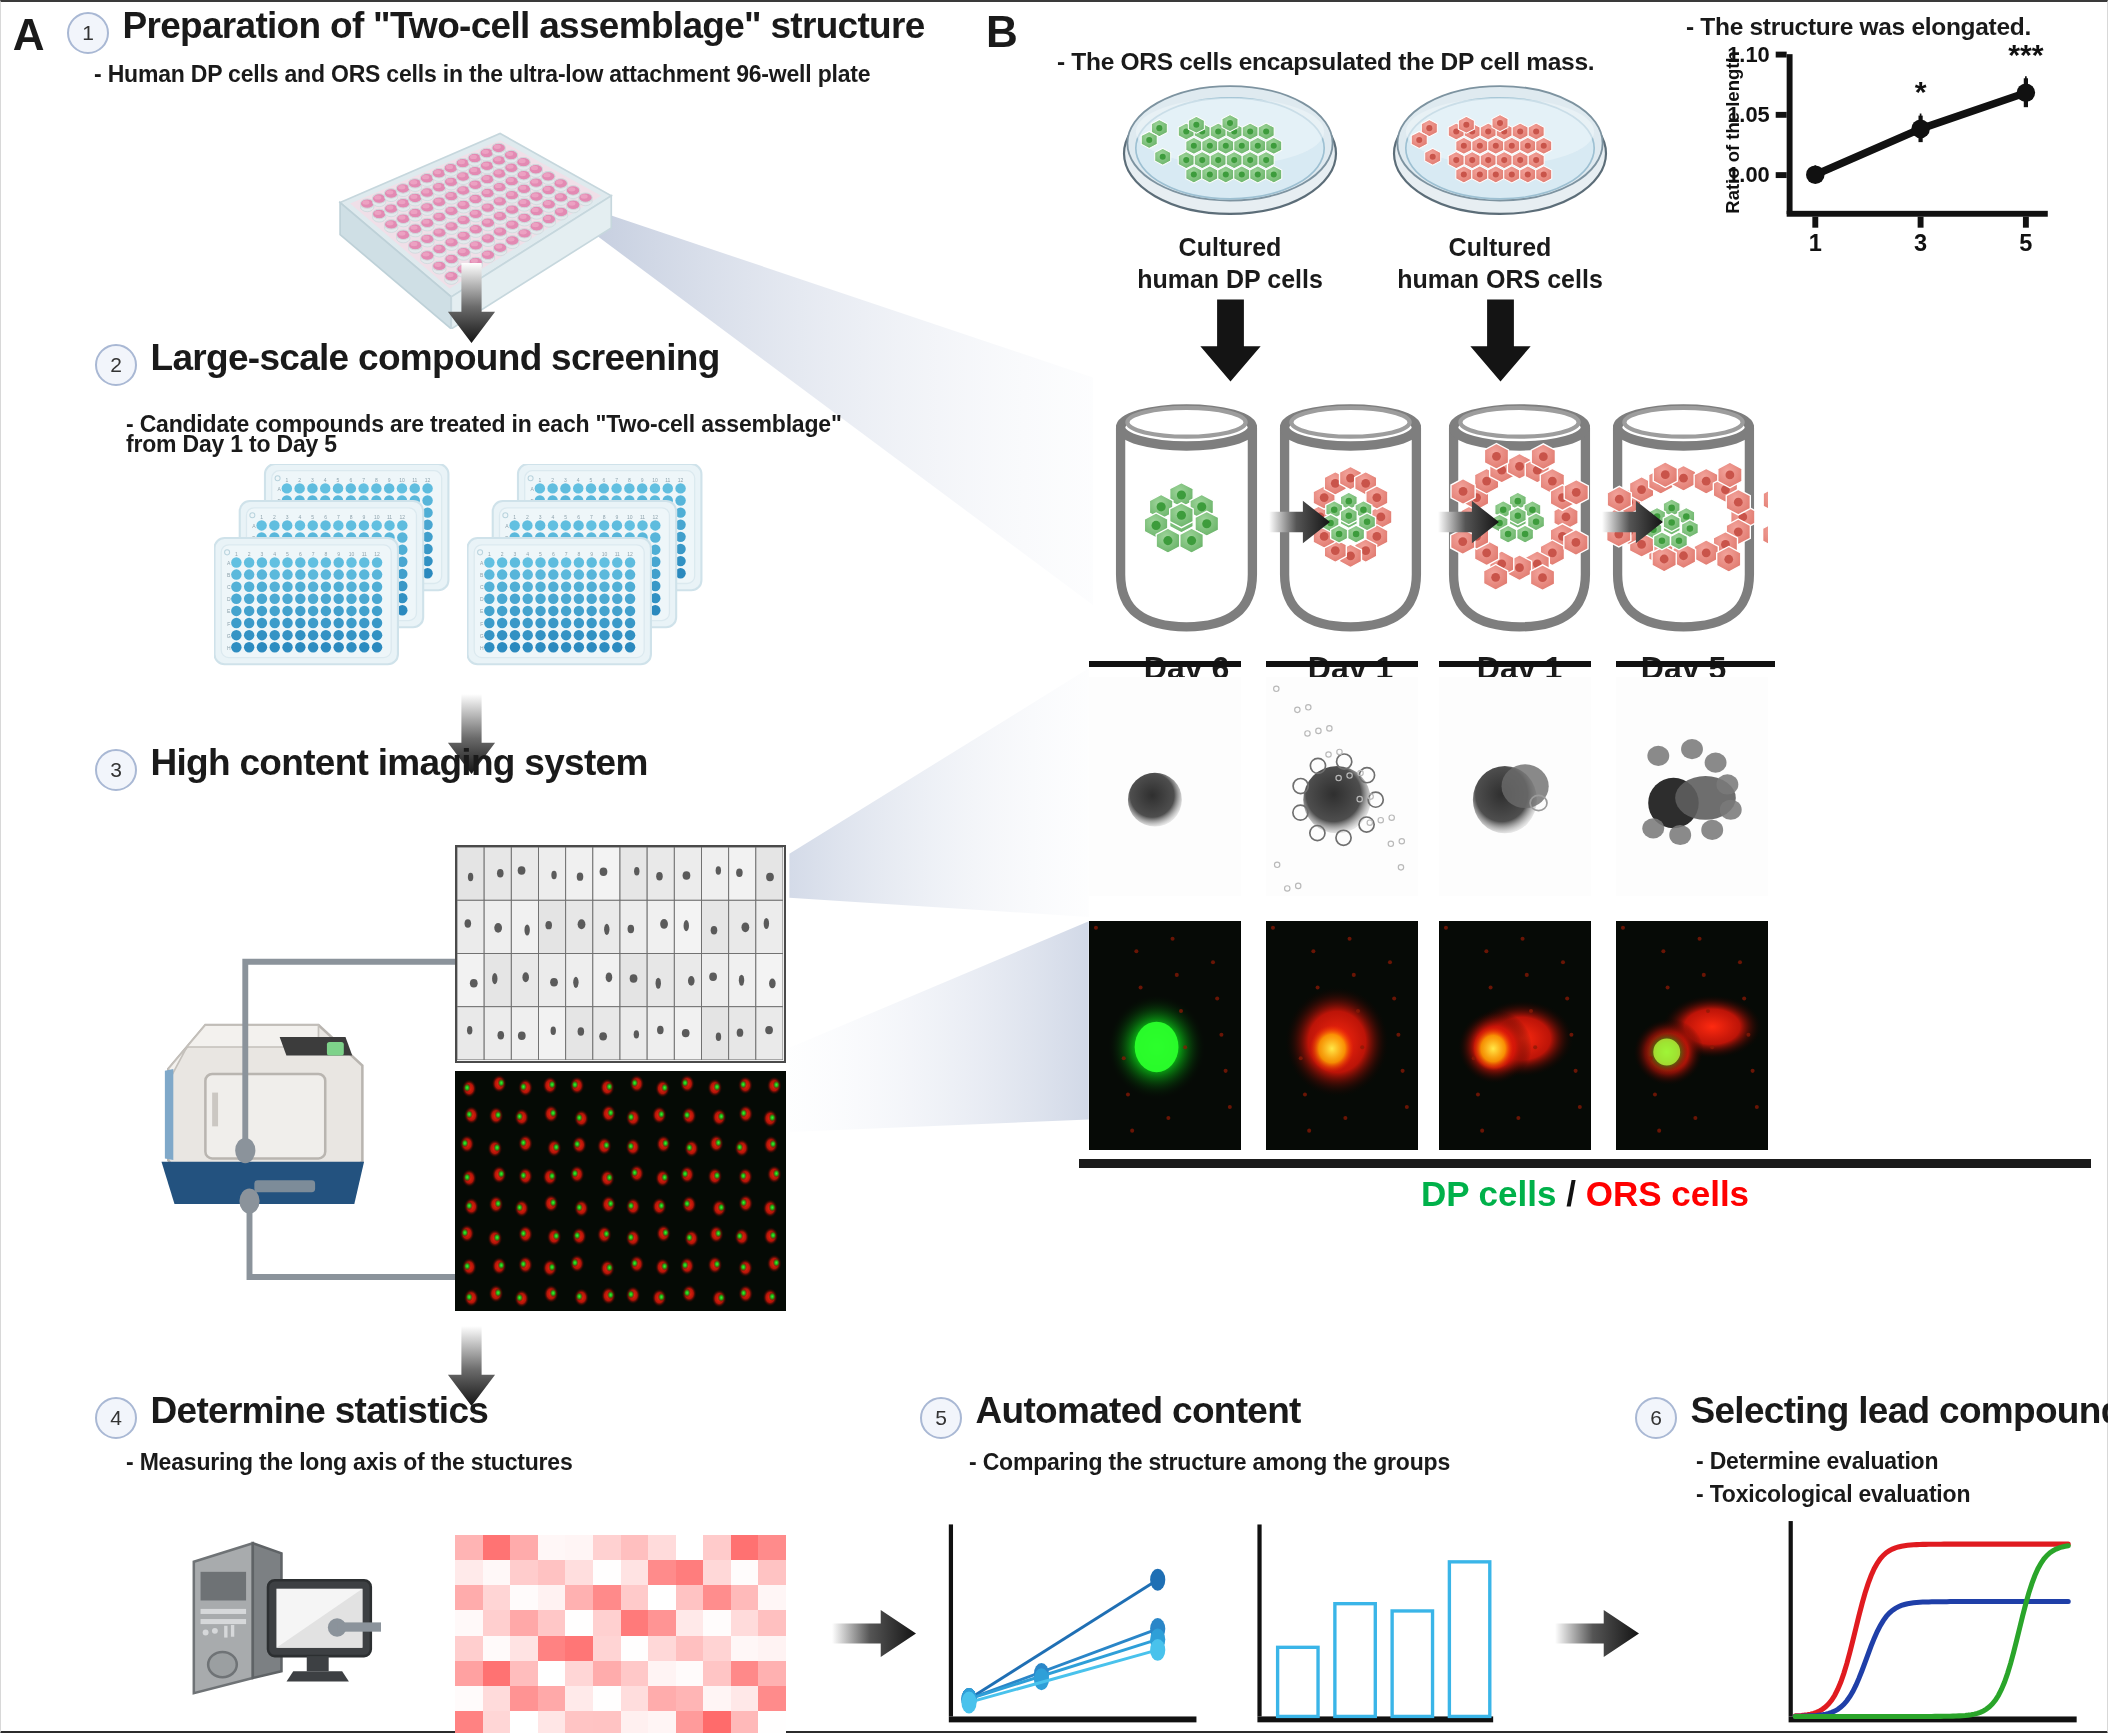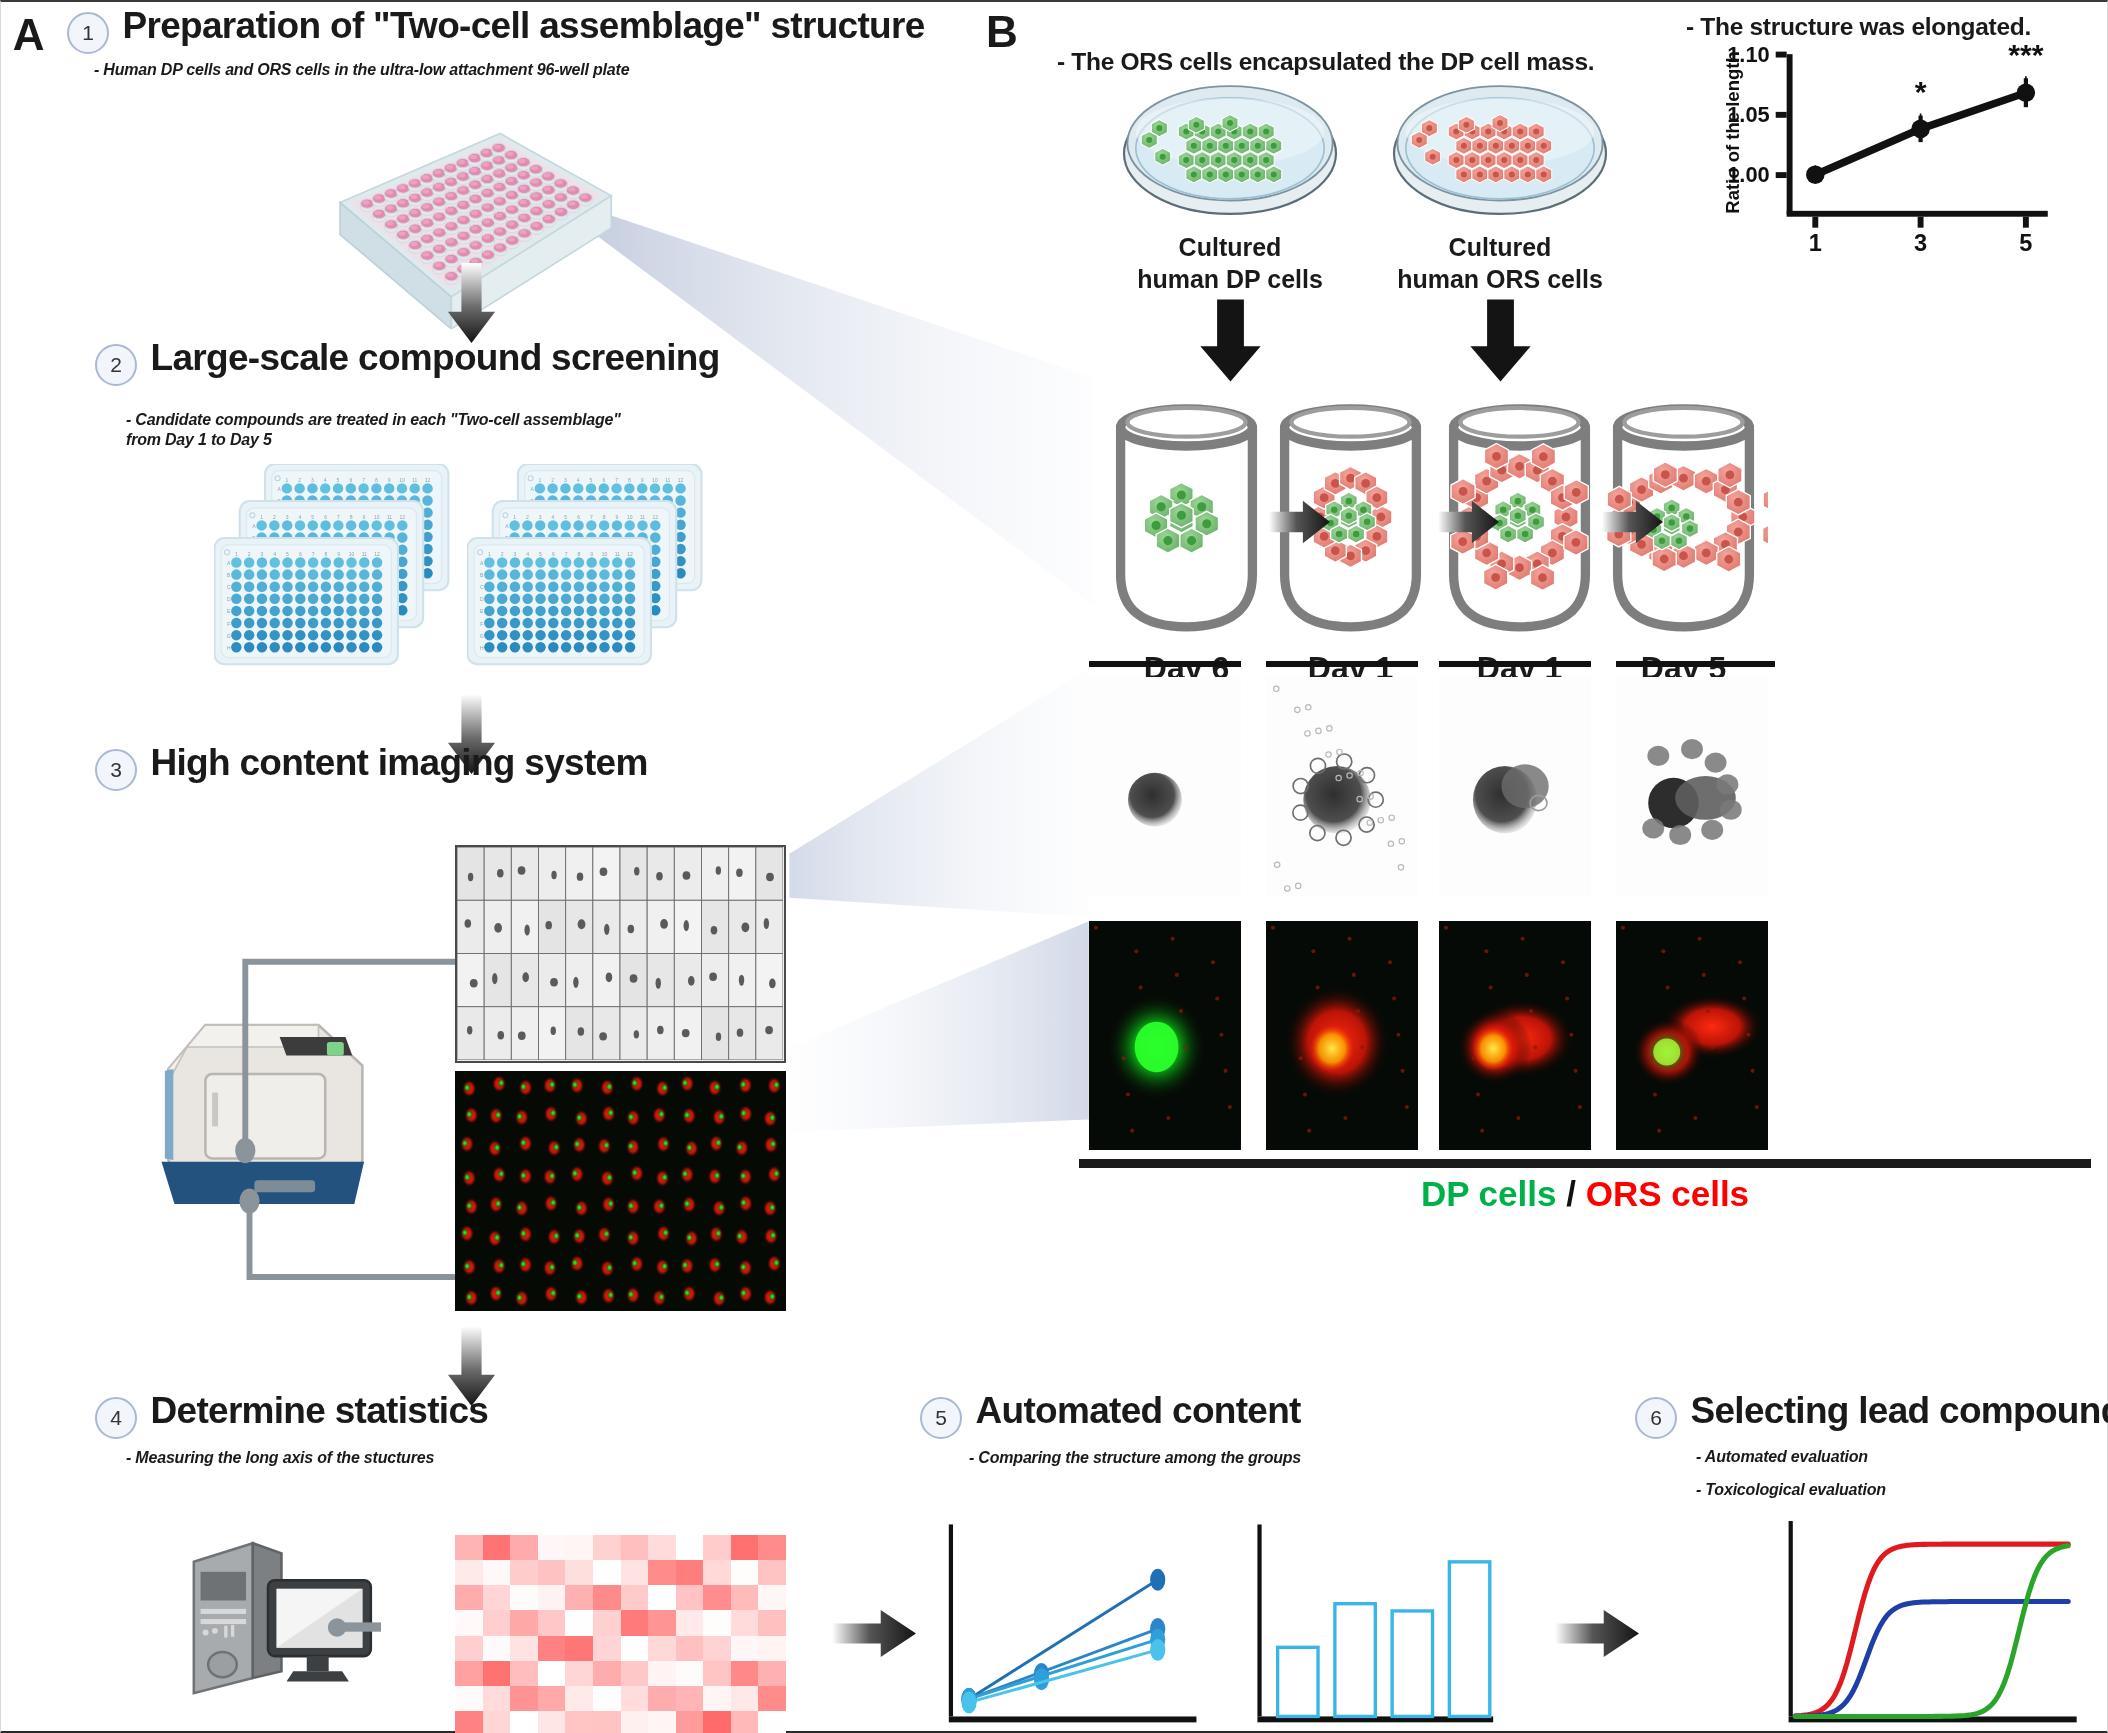--- a/index.html
+++ b/index.html
@@ -19,21 +19,21 @@
 
   
   .step { position:absolute; display:flex; align-items:flex-start; }
   .step-circle {
     width:42px; height:42px; border-radius:50%;
     border:2.5px solid #a9b8d4; background:#f2f5fb;
     display:flex; align-items:center; justify-content:center;
     font-size:21px; color:#333; flex:0 0 auto; margin-top:5px;
   }
   .step-title { font-size:37px; font-weight:700; letter-spacing:-0.7px; margin-left:13.5px; line-height:1.05; white-space:nowrap; }
-  .step-sub { position:absolute; font-size:16px; font-weight:700; letter-spacing:-0.2px; line-height:1.32;font-style:italic; }
+  .step-sub { position:absolute; font-size:23px; font-weight:700; letter-spacing:-0.2px; line-height:1.32; }
 
   
   .bullet { font-size:24.5px; font-weight:700; letter-spacing:-0.3px; line-height:1.45; white-space:nowrap; }
 
   
   .beam { position:absolute; }
 
   
   .arrow-down { position:absolute; }
   .arrow-right { position:absolute; }
@@ -1776,21 +1776,21 @@
     </svg>
 
   <svg class="arrow-right" style="left:1554px;top:1606px;width:84px;height:51px;" viewBox="0 0 100 60" width="84" height="51">
     <polygon points="0,18 58,18 58,2 100,30 58,58 58,42 0,42" fill="url(#arrfadeR)"></polygon>
   </svg>
 
   <div class="step" style="left:1634px;top:1390px;">
     <div class="step-circle">6</div>
     <div class="step-title">Selecting lead compounds</div>
   </div>
-  <div class="step-sub" style="left:1695px;top:1444px;">- Automated evaluation</div>
+  <div class="step-sub" style="left:1695px;top:1444px;">- Determine evaluation</div>
   <div class="step-sub" style="left:1695px;top:1477px;">- Toxicological evaluation</div>
 
   <svg class="mini" style="left:1779px;top:1514px;width:312px;height:219px;" viewBox="0 0 370 260" width="312" height="219">
       <rect x="10" y="6" width="5" height="232" fill="#111"></rect>
       <rect x="10" y="238" width="342" height="7" fill="#111"></rect>
       <path d="M18.0,237.3 L21.6,237.1 L25.2,236.8 L28.8,236.4 L32.4,235.9 L36.0,235.2 L39.6,234.3 L43.2,233.1 L46.8,231.4 L50.4,229.3 L54.0,226.6 L57.6,223.1 L61.2,218.6 L64.8,212.8 L68.4,205.7 L72.0,197.1 L75.6,186.8 L79.2,175.0 L82.8,161.7 L86.4,147.5 L90.0,132.7 L93.6,118.1 L97.2,104.2 L100.8,91.5 L104.4,80.3 L108.0,70.7 L111.6,62.6 L115.2,56.1 L118.8,50.9 L122.4,46.8 L126.0,43.6 L129.6,41.1 L133.2,39.3 L136.8,37.8 L140.4,36.7 L144.0,35.9 L147.6,35.3 L151.2,34.8 L154.8,34.5 L158.4,34.2 L162.0,34.0 L165.6,33.8 L169.2,33.7 L172.8,33.7 L176.4,33.6 L180.0,33.5 L183.6,33.5 L187.2,33.5 L190.8,33.5 L194.4,33.4 L198.0,33.4 L201.6,33.4 L205.2,33.4 L208.8,33.4 L212.4,33.4 L216.0,33.4 L219.6,33.4 L223.2,33.4 L226.8,33.4 L230.4,33.4 L234.0,33.4 L237.6,33.4 L241.2,33.4 L244.8,33.4 L248.4,33.4 L252.0,33.4 L255.6,33.4 L259.2,33.4 L262.8,33.4 L266.4,33.4 L270.0,33.4 L273.6,33.4 L277.2,33.4 L280.8,33.4 L284.4,33.4 L288.0,33.4 L291.6,33.4 L295.2,33.4 L298.8,33.4 L302.4,33.4 L306.0,33.4 L309.6,33.4 L313.2,33.4 L316.8,33.4 L320.4,33.4 L324.0,33.4 L327.6,33.4 L331.2,33.4 L334.8,33.4 L338.4,33.4 L342.0,33.4" fill="none" stroke="#e01b20" stroke-width="6" stroke-linecap="round"></path>
       <path d="M18.0,237.8 L21.6,237.8 L25.2,237.7 L28.8,237.6 L32.4,237.5 L36.0,237.3 L39.6,237.1 L43.2,236.8 L46.8,236.4 L50.4,235.9 L54.0,235.2 L57.6,234.3 L61.2,233.1 L64.8,231.6 L68.4,229.5 L72.0,226.9 L75.6,223.6 L79.2,219.4 L82.8,214.3 L86.4,208.1 L90.0,200.8 L93.6,192.5 L97.2,183.4 L100.8,173.7 L104.4,163.9 L108.0,154.3 L111.6,145.3 L115.2,137.2 L118.8,130.2 L122.4,124.2 L126.0,119.2 L129.6,115.3 L133.2,112.1 L136.8,109.6 L140.4,107.7 L144.0,106.2 L147.6,105.1 L151.2,104.2 L154.8,103.6 L158.4,103.1 L162.0,102.7 L165.6,102.4 L169.2,102.2 L172.8,102.1 L176.4,102.0 L180.0,101.9 L183.6,101.8 L187.2,101.7 L190.8,101.7 L194.4,101.7 L198.0,101.7 L201.6,101.6 L205.2,101.6 L208.8,101.6 L212.4,101.6 L216.0,101.6 L219.6,101.6 L223.2,101.6 L226.8,101.6 L230.4,101.6 L234.0,101.6 L237.6,101.6 L241.2,101.6 L244.8,101.6 L248.4,101.6 L252.0,101.6 L255.6,101.6 L259.2,101.6 L262.8,101.6 L266.4,101.6 L270.0,101.6 L273.6,101.6 L277.2,101.6 L280.8,101.6 L284.4,101.6 L288.0,101.6 L291.6,101.6 L295.2,101.6 L298.8,101.6 L302.4,101.6 L306.0,101.6 L309.6,101.6 L313.2,101.6 L316.8,101.6 L320.4,101.6 L324.0,101.6 L327.6,101.6 L331.2,101.6 L334.8,101.6 L338.4,101.6 L342.0,101.6" fill="none" stroke="#1f3fa8" stroke-width="6" stroke-linecap="round"></path>
       <path d="M18.0,238.0 L21.6,238.0 L25.2,238.0 L28.8,238.0 L32.4,238.0 L36.0,238.0 L39.6,238.0 L43.2,238.0 L46.8,238.0 L50.4,238.0 L54.0,238.0 L57.6,238.0 L61.2,238.0 L64.8,238.0 L68.4,238.0 L72.0,238.0 L75.6,238.0 L79.2,238.0 L82.8,238.0 L86.4,238.0 L90.0,238.0 L93.6,238.0 L97.2,238.0 L100.8,238.0 L104.4,238.0 L108.0,238.0 L111.6,238.0 L115.2,238.0 L118.8,238.0 L122.4,238.0 L126.0,238.0 L129.6,238.0 L133.2,238.0 L136.8,238.0 L140.4,238.0 L144.0,238.0 L147.6,238.0 L151.2,238.0 L154.8,238.0 L158.4,238.0 L162.0,238.0 L165.6,238.0 L169.2,238.0 L172.8,238.0 L176.4,238.0 L180.0,238.0 L183.6,237.9 L187.2,237.9 L190.8,237.9 L194.4,237.8 L198.0,237.8 L201.6,237.7 L205.2,237.6 L208.8,237.5 L212.4,237.3 L216.0,237.1 L219.6,236.8 L223.2,236.4 L226.8,235.9 L230.4,235.2 L234.0,234.3 L237.6,233.1 L241.2,231.4 L244.8,229.3 L248.4,226.6 L252.0,223.1 L255.6,218.6 L259.2,212.8 L262.8,205.7 L266.4,197.1 L270.0,186.8 L273.6,175.0 L277.2,161.7 L280.8,147.5 L284.4,132.7 L288.0,118.1 L291.6,104.2 L295.2,91.5 L298.8,80.3 L302.4,70.7 L306.0,62.6 L309.6,56.1 L313.2,50.9 L316.8,46.8 L320.4,43.6 L324.0,41.1 L327.6,39.3 L331.2,37.8 L334.8,36.7 L338.4,35.9 L342.0,35.3" fill="none" stroke="#2aa52a" stroke-width="6" stroke-linecap="round"></path>
     </svg>
 

